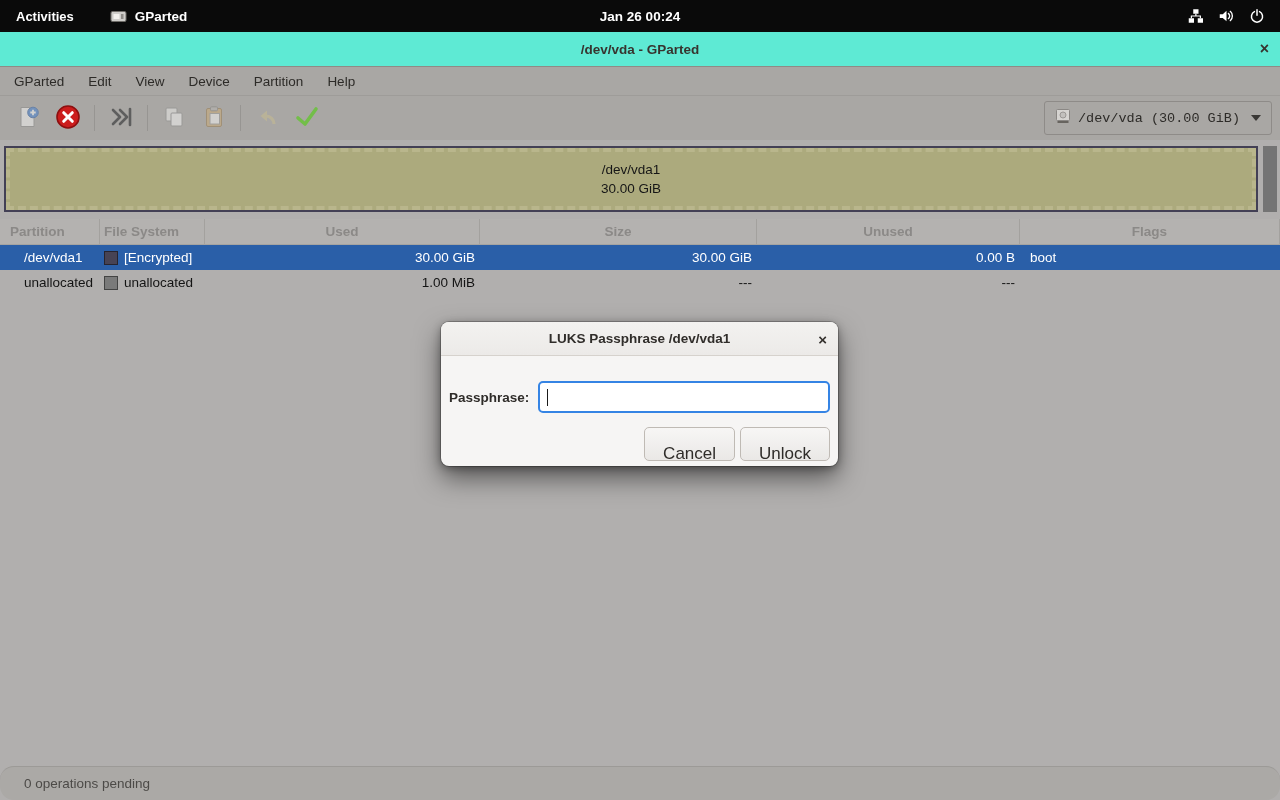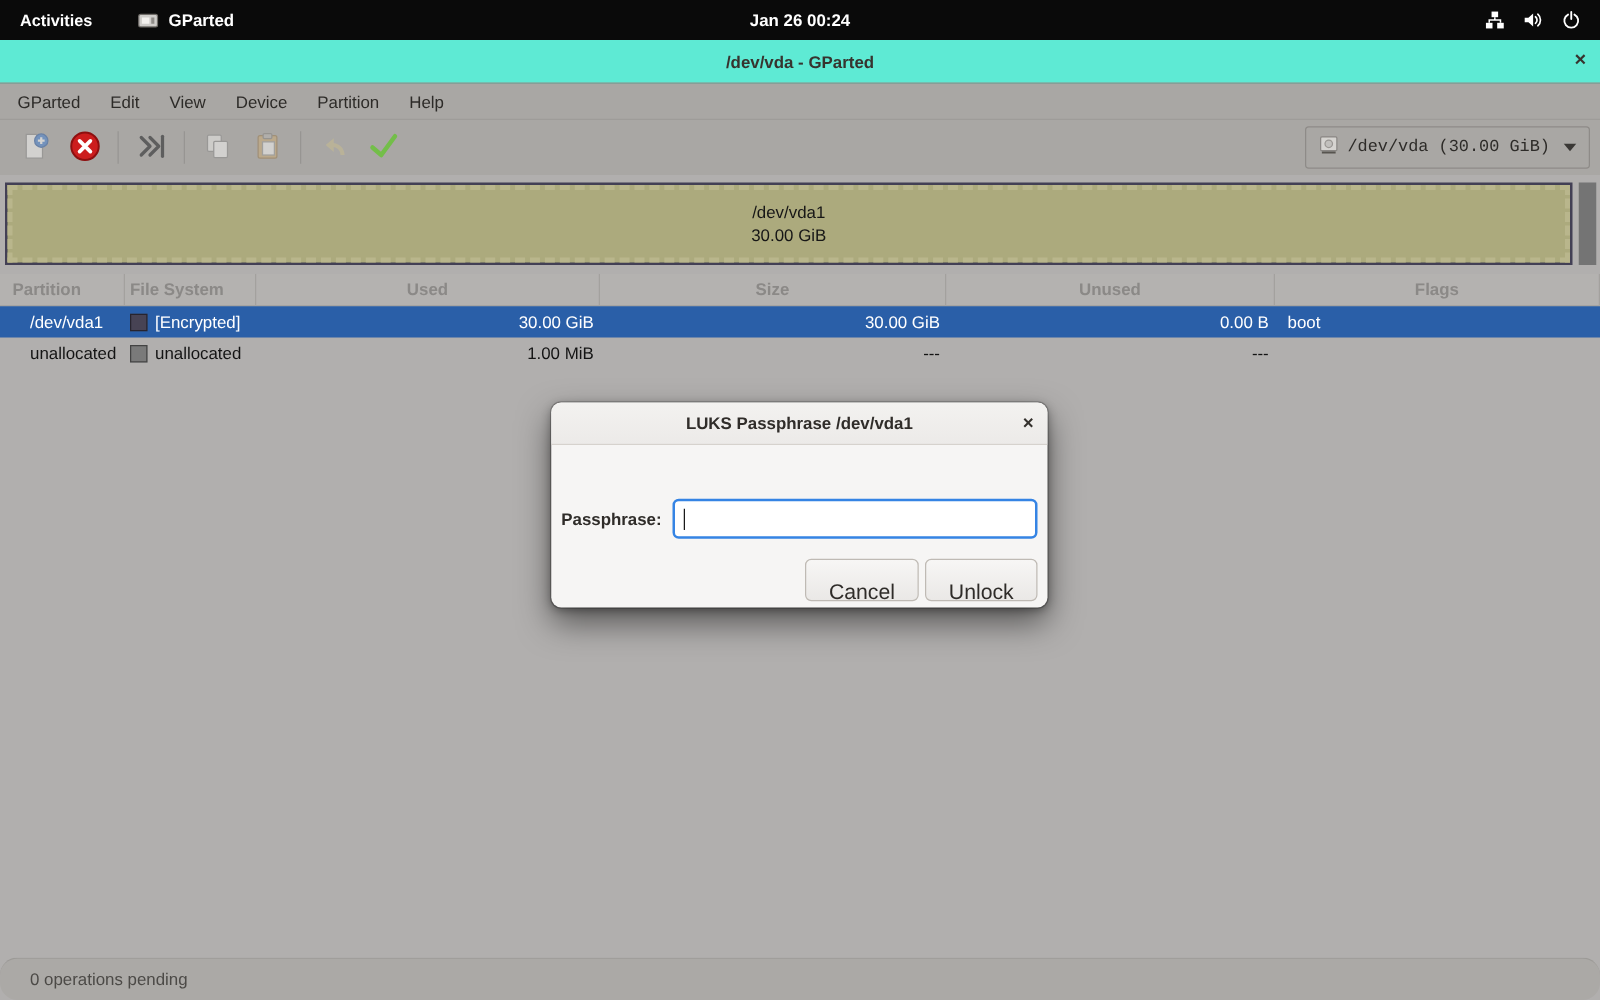--- a/index.html
+++ b/index.html
@@ -51,27 +51,27 @@
   .td.fs { padding-left:4px; gap:6px; }
   .td.num { justify-content:flex-end; padding-right:5px; }
   .td.flags { padding-left:10px; }
   .swatch { width:14px; height:14px; flex:0 0 auto; border:1px solid rgba(0,0,0,.45); }
   .tfill { flex:1 1 auto; }
 
   
   .statusbar { height:34px; background:#aba9a6; border-top:1px solid #9c9a97; display:flex; align-items:center; padding-left:24px; color:#4c4a47; flex:0 0 auto;border-radius:14px; }
 
   
-  .dialog { position:absolute; left:441px; top:322px; width:397px; height:164px; border-radius:8px; background:#f6f5f4; box-shadow:0 12px 26px rgba(0,0,0,.5), 0 2px 8px rgba(0,0,0,.35), 0 0 0 1px rgba(0,0,0,.22); display:flex; flex-direction:column; overflow:hidden; }
+  .dialog { position:absolute; left:441px; top:322px; width:397px; height:144px; border-radius:8px; background:#f6f5f4; box-shadow:0 12px 26px rgba(0,0,0,.5), 0 2px 8px rgba(0,0,0,.35), 0 0 0 1px rgba(0,0,0,.22); display:flex; flex-direction:column; overflow:hidden; }
   .dlg-title { height:34px; flex:0 0 auto; background:linear-gradient(#f3f2f0,#eceae8); border-bottom:1px solid #d6d2cd; display:flex; align-items:center; justify-content:center; position:relative; }
   .dlg-title .dtext { font-weight:bold; color:#302d2a; }
   .dlg-close { position:absolute; right:11px; top:50%; transform:translateY(-50%); background:none; border:none; font-size:15px; font-weight:bold; color:#35322e; line-height:1; }
   .dlg-body { flex:1 1 auto; display:flex; flex-direction:column; padding:12px 8px 5px 8px; }
   .dlg-msg { color:#2f2c29; }
-  .field { margin-top:31px; display:flex; align-items:center; }
+  .field { margin-top:13px; display:flex; align-items:center; }
   .field .flabel { font-weight:bold; color:#2f2c29; width:89px; flex:0 0 auto; }
   .pass-input { flex:1 1 auto; height:32px; background:#fff; border:2px solid #3584e4; border-radius:5px; display:flex; align-items:center; padding-left:7px; }
   .caret { width:1px; height:17px; background:#1a1a1a; }
   .dlg-actions { margin-top:auto; display:flex; justify-content:flex-end; gap:5px; }
   .dlg-btn { height:31px; min-width:84px; padding:16px 18px; background:linear-gradient(#f7f6f5,#eae8e6); border:1px solid #bfbab4; border-radius:5px; font-family:inherit; font-size:17px; color:#2f2c29; }
 </style>
 </head>
 <body>
 
 <div class="screen">

